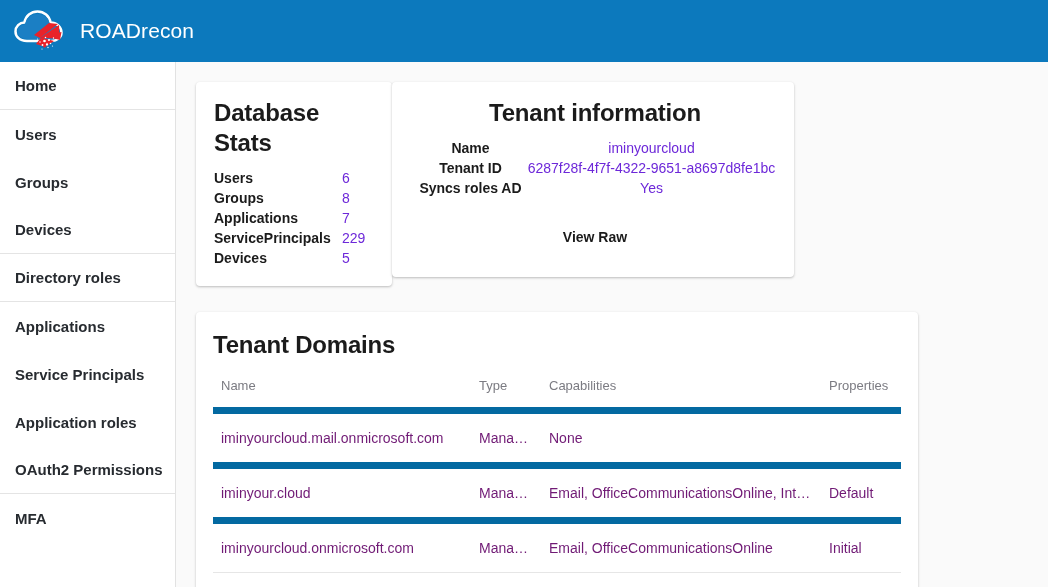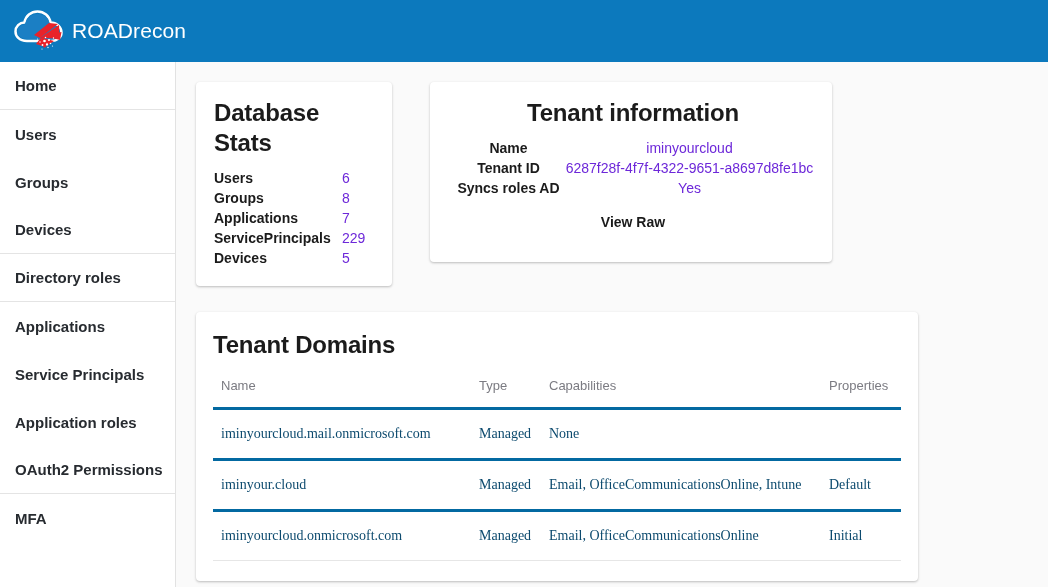--- a/index.html
+++ b/index.html
@@ -17,21 +17,21 @@
     font-size: 14px;
   }
 
   
   #app-bar {
     height: 62px;
     background: #0c79bd;
     display: flex;
     align-items: center;
     padding-left: 14px;
-    gap: 8px;
+    gap: 16px;
   }
 
   #brand-logo {
     width: 50px;
     height: 42px;
     flex: none;
     display: block;
   }
 
   #brand-title {
@@ -79,21 +79,20 @@
   }
 
   .card {
     background: #ffffff;
     border-radius: 4px;
     box-shadow: 0 1px 3px rgba(0,0,0,.16), 0 1px 2px rgba(0,0,0,.10);
   }
 
   #top-row {
     display: flex;
-    gap: 38px;
     align-items: flex-start;
   }
 
   #db-stats-card { width: 196px; padding: 16px 18px 18px 18px; }
   #tenant-info-card { width: 402px; padding: 16px 18px 32px 22px; text-align: center; }
 
   .card-title {
     font-size: 24px;
     font-weight: bold;
     color: #1b1b1b;
@@ -118,21 +117,21 @@
     white-space: nowrap;
   }
   .kv .v {
     color: #6d28d9;
     line-height: 20px;
     white-space: nowrap;
   }
 
   #view-raw {
     display: inline-block;
-    margin-top: 16px;
+    margin-top: 31px;
     font-size: 14px;
     font-weight: bold;
     color: #1b1b1b;
     cursor: pointer;
   }
 
   
   #domains-card {
     margin-top: 26px;
     width: 722px;
@@ -148,27 +147,26 @@
   #domains-table th {
     text-align: left;
     font-weight: normal;
     font-size: 13px;
     color: #7b7b82;
     padding: 6px 8px 14px 8px;
     white-space: nowrap;
   }
   #domains-table td {
     font-size: 14px;
-    color: #0c4a6e;
+    color: #701a75;
     padding: 16px 8px 16px 8px;
-    border-top: 3px solid #0369a1;
+    border-top: 7px solid #0369a1;
     white-space: nowrap;
     overflow: hidden;
     text-overflow: ellipsis;
-    font-family: Liberation Serif, serif;
   }
   #domains-table tbody tr:last-child td { border-bottom: 1px solid #e6e6e6; }
 
   .col-name { width: 258px; }
   .col-type { width: 70px; }
   .col-caps { width: 280px; }
   .col-props { width: auto; }
 </style>
 </head>
 <body>

